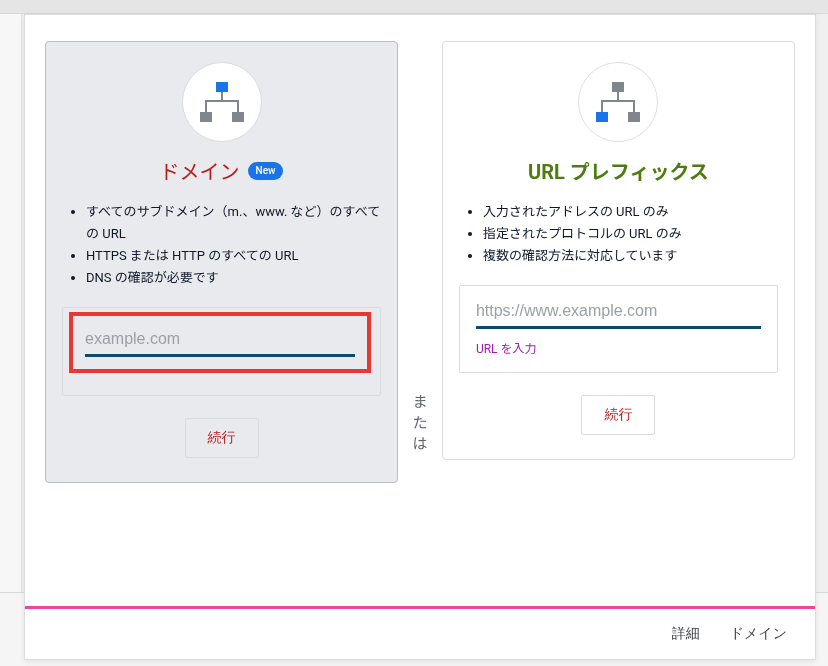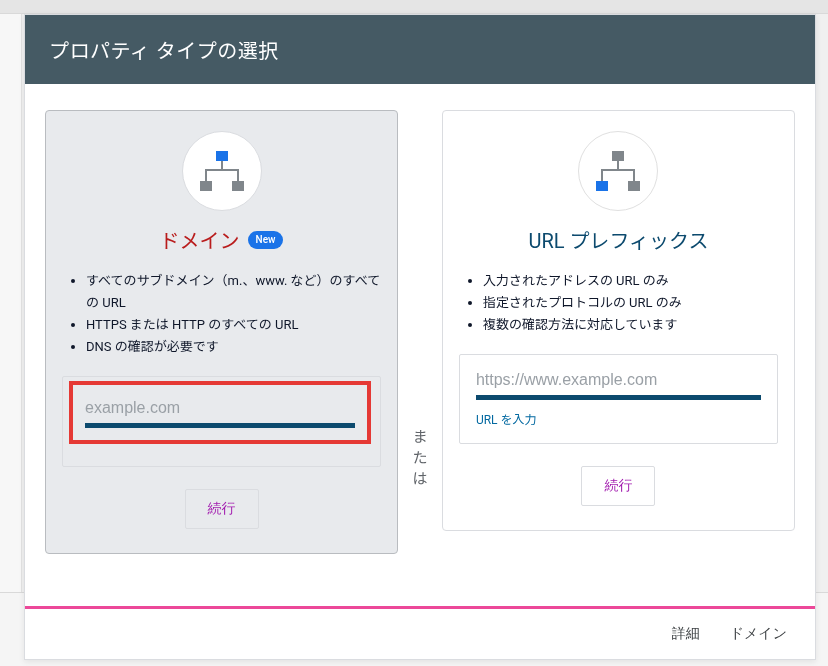--- a/index.html
+++ b/index.html
@@ -61,70 +61,69 @@
     .hier-line-vr{ position:absolute; right:5px; top:18px; width:2px; height:12px; background:#80868b;}
     .domain-icon .hier-top{ background:#1a73e8;}
     .prefix-icon .hier-bl{ background:#1a73e8;}
     
     .card-title{
       display:flex; align-items:center; gap:8px; margin-bottom:16px;
     }
     .card-title .title-text{
       font-size:20px; color:#b91c1c;
     }
-    .card.unselected .title-text{ color:#0c4a6e;}
+    .card.unselected .title-text{ color:#4d7c0f;font-weight:bold;}
     .badge{
       display:inline-flex; align-items:center; justify-content:center;
       background:#1a73e8; color:#fff; font-size:10px; font-weight:500;
       border-radius:10px; padding:2px 8px; line-height:14px;
     }
     
     ul.features{
       list-style:disc; padding-left:24px; align-self:stretch;
       color:#0f172a; font-size:13px; line-height:1.7; margin-bottom:18px;
     }
     
     .input-wrap{
       align-self:stretch; border:1px solid #dadce0; border-radius:2px;
       padding:12px 16px 16px 16px; margin-bottom:22px;
     }
     .input-wrap.highlight{ padding:8px 13px 12px 10px;}
     .red-box{ border:4px solid #e53935; padding:10px 12px 12px 12px; margin:-4px -4px 10px -4px;}
     .text-input{
-      width:100%; border:none; border-bottom:5px solid #0c4a6e;
+      width:100%; border:none; border-bottom:3px solid #0c4a6e;
       background:transparent; font-size:16px; color:#5f6368;
       padding:4px 0 6px 0; outline:none;
     }
     .text-input::placeholder{ color:#9aa0a6; font-size:16px;}
     .helper{
-      font-size:12px; color:#0369a1; margin-top:10px;
+      font-size:12px; color:#a21caf; margin-top:10px;
     }
     
     .btn{
-      border:1px solid #dadce0; background:#fff; color:#a21caf;
+      border:1px solid #dadce0; background:#fff; color:#b91c1c;
       font-size:14px; padding:10px 22px; border-radius:2px;
       cursor:pointer;
     }
     .card.selected .btn{ background:transparent;}
     
     .modal-footer{
       border-top:3px solid #ec4899;
       display:flex; justify-content:flex-end; align-items:center;
       gap:30px; padding:16px 28px; font-size:14px; color:#3c4043;
     }
     .link-btn{ background:none; border:none; font-size:14px; color:#3c4043; cursor:pointer;}
   </style>
 </head>
 <body>
 <div class="bg-topbar"></div>
 <div class="bg-vert"></div>
 <div class="bg-footer"></div>
 
 <div class="modal">
-  <div class="modal-header">プロパティ タイプの選択</div>
 
   <div class="content">
 
     <div class="card selected">
       <div class="icon-circle">
         <div class="hier-icon domain-icon">
           <div class="hier-top"></div>
           <div class="hier-line-vtop"></div>
           <div class="hier-line-h"></div>
           <div class="hier-line-vl"></div>

